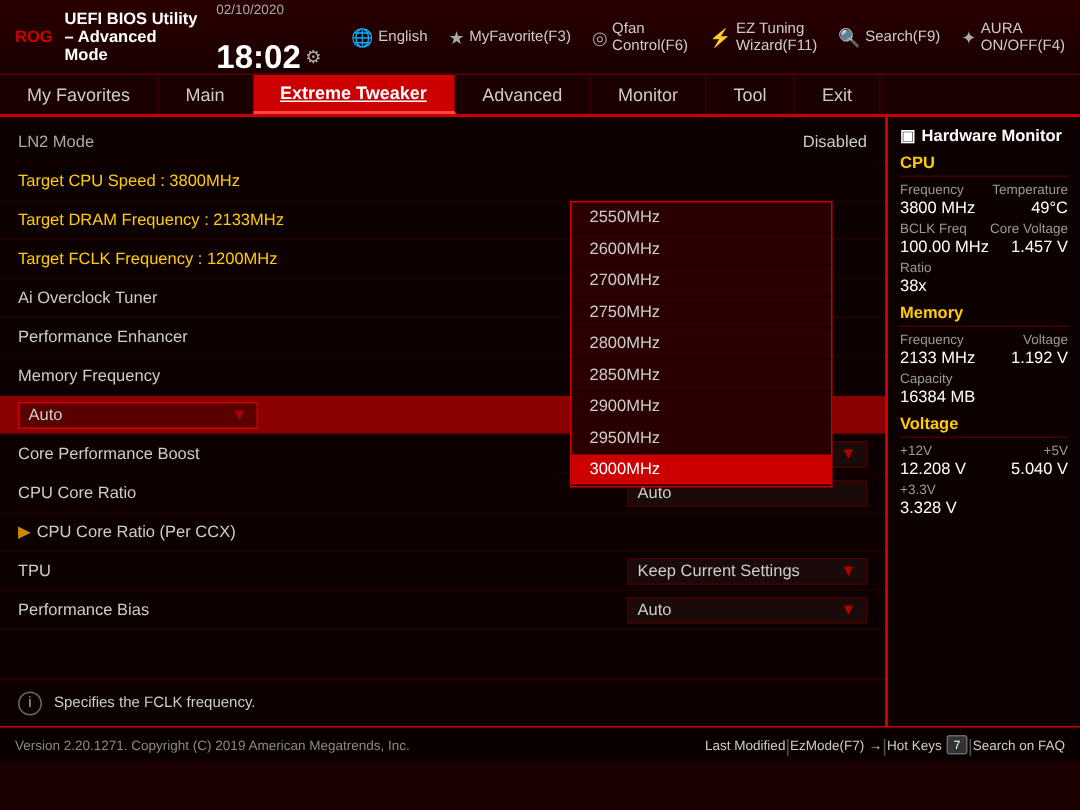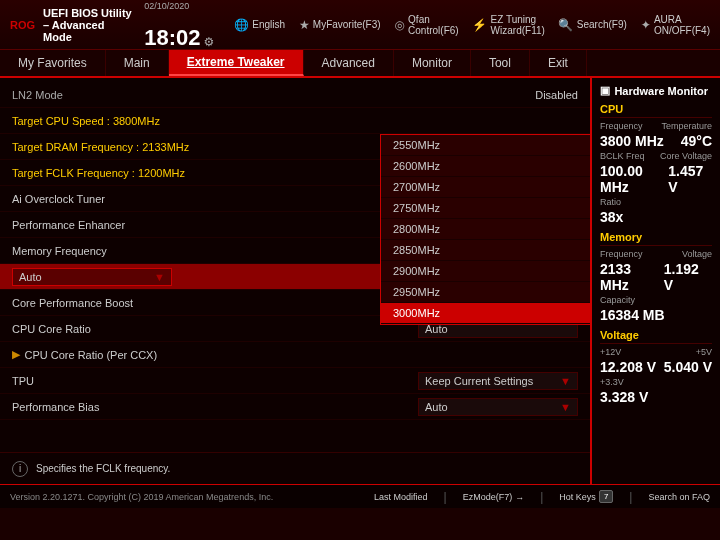--- a/index.html
+++ b/index.html
@@ -128,21 +128,21 @@
     .setting-row.active-row {
       background: #8b0000;
     }
     .setting-row.active-row .setting-label { color: #fff; }
 
     
     .dropdown-popup {
       position: absolute;
       top: 56px;
       left: 380px;
-      width: 211px;
+      width: 175px;
       background: #2a0000;
       border: 1px solid #cc0000;
       z-index: 100;
       max-height: 200px;
       overflow: hidden;
     }
     .dropdown-item {
       padding: 4px 12px;
       font-size: 11px;
       color: #ccc;
@@ -192,21 +192,21 @@
       margin: 6px 0 3px 0;
       border-bottom: 1px solid #440000;
       padding-bottom: 2px;
     }
     .hw-row {
       display: flex;
       justify-content: space-between;
       margin-bottom: 2px;
     }
     .hw-label { color: #999; font-size: 9px; }
-    .hw-value { color: #fff; font-size: 14px; font-weight: bold; }
+    .hw-value { color: #fff; font-size: 11px; font-weight: normal; }
 
     
     .bottom-info {
       background: #0d0000;
       border-top: 1px solid #330000;
       height: 32px;
       display: flex;
       align-items: center;
       padding: 0 12px;
     }
@@ -228,21 +228,21 @@
       border-top: 1px solid #cc0000;
       height: 24px;
       display: flex;
       align-items: center;
       justify-content: space-between;
       padding: 0 10px;
     }
     .footer-left { color: #888; font-size: 9px; }
     .footer-right {
       display: flex;
-      gap: 16px;
+      gap: 0;
       align-items: center;
     }
     .footer-item {
       color: #ccc;
       font-size: 9px;
       cursor: pointer;
       display: flex;
       align-items: center;
       gap: 3px;
     }
@@ -259,21 +259,21 @@
 </head>
 <body>
 
 <div class="top-bar">
   <div style="display:flex;align-items:center;gap:8px;">
     <span style="color:#cc0000;font-weight:bold;font-size:11px;">ROG</span>
     <span style="color:#fff;font-size:11px;font-weight:bold;">UEFI BIOS Utility – Advanced Mode</span>
   </div>
   <div class="top-bar-time-section" style="margin-left:auto;gap:16px;">
     <span class="top-bar-date">02/10/2020</span>
-    <div style="display:flex;align-items:flex-end;gap:3px;">
+    <div style="display:flex;align-items:center;gap:3px;">
       <span class="top-bar-time">18:02</span>
       <span style="color:#aaa;font-size:12px;">⚙</span>
     </div>
   </div>
   <div class="top-bar-icons">
     <div class="top-bar-item">
       <span class="icon-sym">🌐</span>
       <span>English</span>
     </div>
     <div class="top-bar-item">

